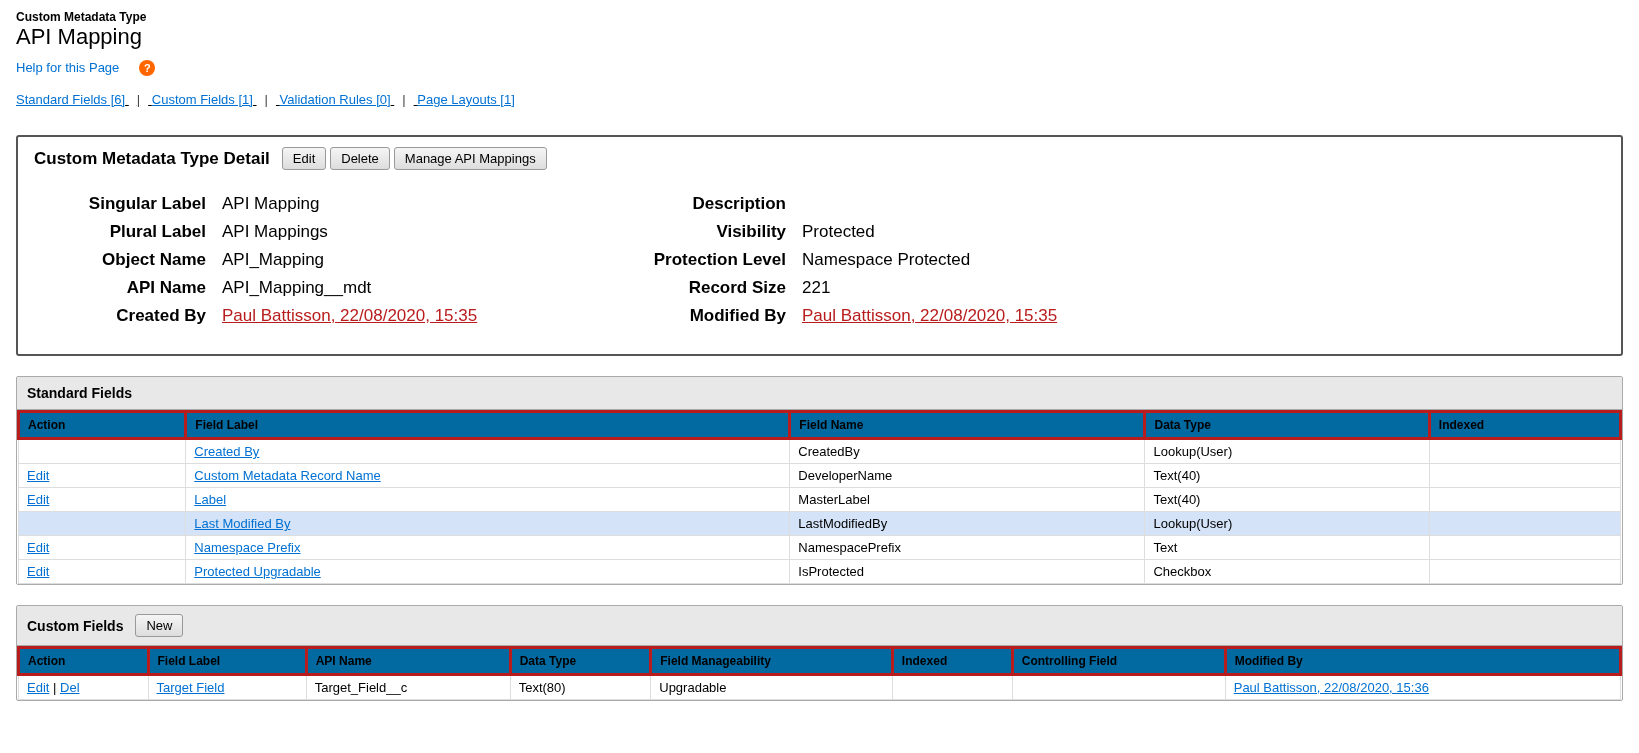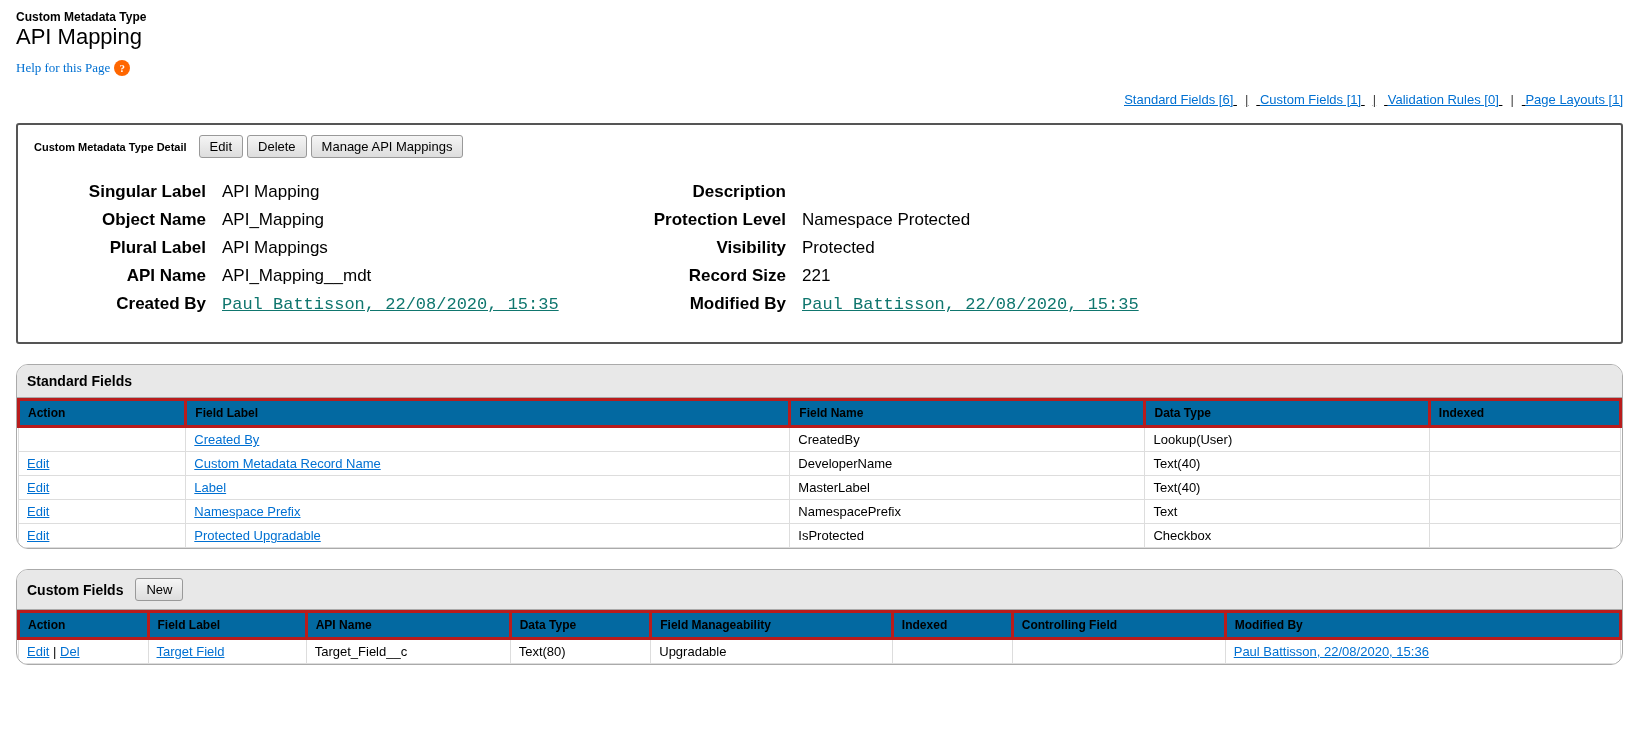--- a/index.html
+++ b/index.html
@@ -2,47 +2,47 @@
 <html><head>
   <meta charset="utf-8">
   <style>
     * { box-sizing: border-box; margin: 0; padding: 0; }
     body { font-family: Arial, sans-serif; font-size: 13px; color: #000; background: #fff; padding: 10px 16px; }
     
     .page-header { display: flex; justify-content: space-between; align-items: flex-start; margin-bottom: 16px; flex-direction: column; }
     .page-title-section { }
     .custom-metadata-type-label { font-size: 12px; font-weight: bold; color: #000; }
     .page-title { font-size: 22px; font-weight: normal; color: #000; }
-    .help-link { color: #0070d2; text-decoration: none; font-size: 13px; display: flex; align-items: flex-end; gap: 4px; margin-top: 10px; font-family: Liberation Serif, serif; }
+    .help-link { color: #0070d2; text-decoration: none; font-size: 13px; display: flex; align-items: flex-start; gap: 20px; margin-top: 10px; }
     .help-icon { display: inline-flex; align-items: center; justify-content: center; width: 16px; height: 16px; background: #ff6600; color: #fff; border-radius: 50%; font-size: 11px; font-weight: bold; }
 
-    .nav-tabs { text-align: right; margin-bottom: 16px; border-bottom: none; text-decoration: underline; }
+    .nav-tabs { text-align: left; margin-bottom: 28px; border-bottom: none; text-decoration: underline; }
     .nav-tabs a { color: #0070d2; text-decoration: underline; font-size: 13px; }
     .nav-tabs .separator { margin: 0 8px; color: #444; }
 
     .detail-table { width: 100%; border-collapse: collapse; margin-bottom: 8px; }
     .detail-table td { padding: 4px 8px; font-size: 17px; vertical-align: top; }
     .detail-table .label-cell { text-align: right; font-weight: bold; width: 180px; white-space: nowrap; }
     .detail-table .value-cell { width: 400px; }
-    .detail-table a { color: #0f766e; text-decoration: underline; font-family: Liberation Mono, monospace; }
+    .detail-table a { color: #b91c1c; text-decoration: underline; }
 
     .button-bar { display: flex; gap: 4px; margin-bottom: 10px; }
     button.sf-btn { padding: 3px 10px; font-size: 13px; background: linear-gradient(to bottom, #f5f5f5, #ddd); border: 1px solid #999; border-radius: 3px; cursor: pointer; color: #000; }
 
-    .data-table-wrapper { border: 1px solid #aaa; border-radius: 12px; overflow: hidden; margin-bottom: 20px; }
+    .data-table-wrapper { border: 1px solid #aaa; border-radius: 2px; overflow: hidden; margin-bottom: 20px; }
     .data-table-header { background: #e8e8e8; padding: 8px 10px; font-size: 14px; font-weight: bold; border-bottom: 1px solid #aaa; display: flex; align-items: center; gap: 12px; }
 
     table.sf-table { width: 100%; border-collapse: collapse; }
     table.sf-table th { background: #0369a1; border: 3px solid #b91c1c; padding: 5px 8px; text-align: left; font-size: 12px; font-weight: bold; white-space: nowrap; }
     table.sf-table td { border: 1px solid #ddd; padding: 4px 8px; font-size: 13px; vertical-align: middle; }
     table.sf-table tr.highlighted { background: #d4e3f7; }
     table.sf-table a { color: #0070d2; text-decoration: underline; }
 
     .detail-card { border: 2px solid #555; border-radius: 3px; padding: 10px 16px 16px 16px; margin-bottom: 20px; }
-    .detail-card-title { font-size: 11px; font-weight: bold; margin-bottom: 10px; }
+    .detail-card-title { font-size: 17px; font-weight: bold; margin-bottom: 10px; }
   </style>
 </head>
 <body>
 
 <div class="page-header">
   <div class="page-title-section">
     <div class="custom-metadata-type-label">Custom Metadata Type</div>
     <div class="page-title">API Mapping</div>
   </div>
   <a class="help-link" href="#">
@@ -73,30 +73,30 @@
 
   <table class="detail-table">
     <tbody>
       <tr>
         <td class="label-cell">Singular Label</td>
         <td class="value-cell">API Mapping</td>
         <td class="label-cell">Description</td>
         <td></td>
       </tr>
       <tr>
+        <td class="label-cell">Plural Label</td>
+        <td class="value-cell">API Mappings</td>
+        <td class="label-cell">Visibility</td>
+        <td>Protected</td>
+      </tr>
+      <tr>
         <td class="label-cell">Object Name</td>
         <td class="value-cell">API_Mapping</td>
         <td class="label-cell">Protection Level</td>
         <td>Namespace Protected</td>
-      </tr>
-      <tr>
-        <td class="label-cell">Plural Label</td>
-        <td class="value-cell">API Mappings</td>
-        <td class="label-cell">Visibility</td>
-        <td>Protected</td>
       </tr>
       <tr>
         <td class="label-cell">API Name</td>
         <td class="value-cell">API_Mapping__mdt</td>
         <td class="label-cell">Record Size</td>
         <td>221</td>
       </tr>
       <tr>
         <td class="label-cell">Created By</td>
         <td class="value-cell"><a href="#">Paul Battisson, 22/08/2020, 15:35</a></td>
@@ -134,20 +134,27 @@
           <td><a href="#">Custom Metadata Record Name</a></td>
           <td>DeveloperName</td>
           <td>Text(40)</td>
           <td></td>
         </tr>
         <tr>
           <td><a href="#">Edit</a></td>
           <td><a href="#">Label</a></td>
           <td>MasterLabel</td>
           <td>Text(40)</td>
+          <td></td>
+        </tr>
+        <tr class="highlighted">
+          <td></td>
+          <td><a href="#">Last Modified By</a></td>
+          <td>LastModifiedBy</td>
+          <td>Lookup(User)</td>
           <td></td>
         </tr>
         <tr>
           <td><a href="#">Edit</a></td>
           <td><a href="#">Namespace Prefix</a></td>
           <td>NamespacePrefix</td>
           <td>Text</td>
           <td></td>
         </tr>
         <tr>

